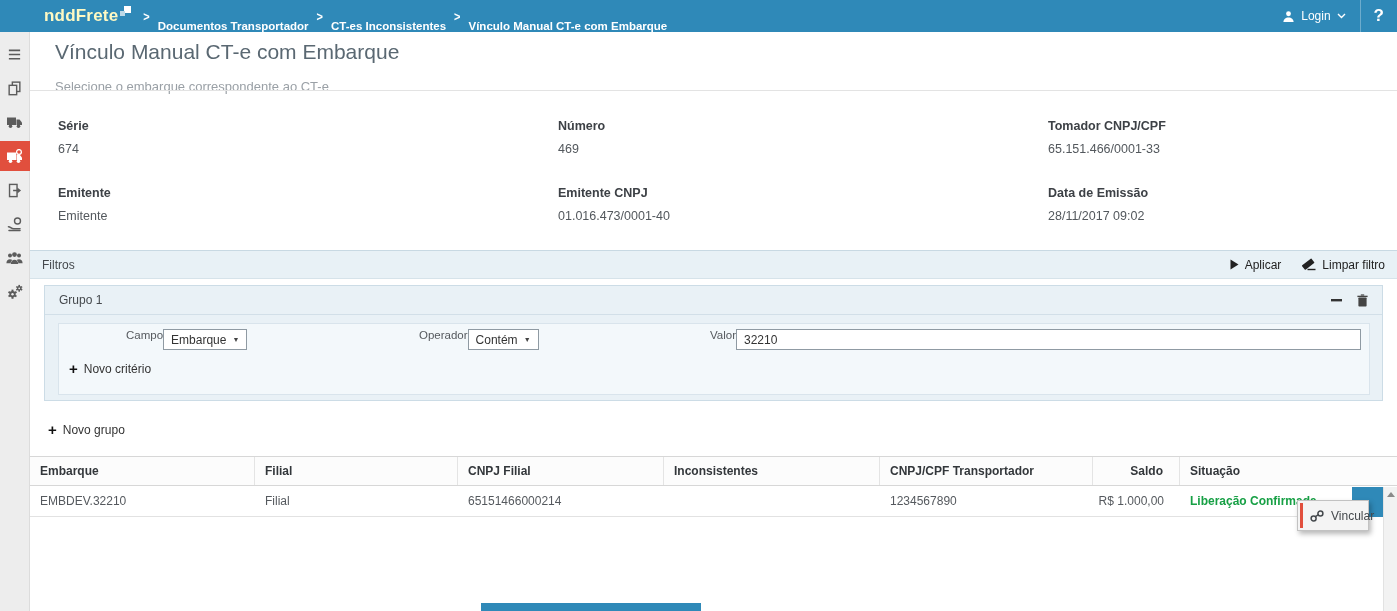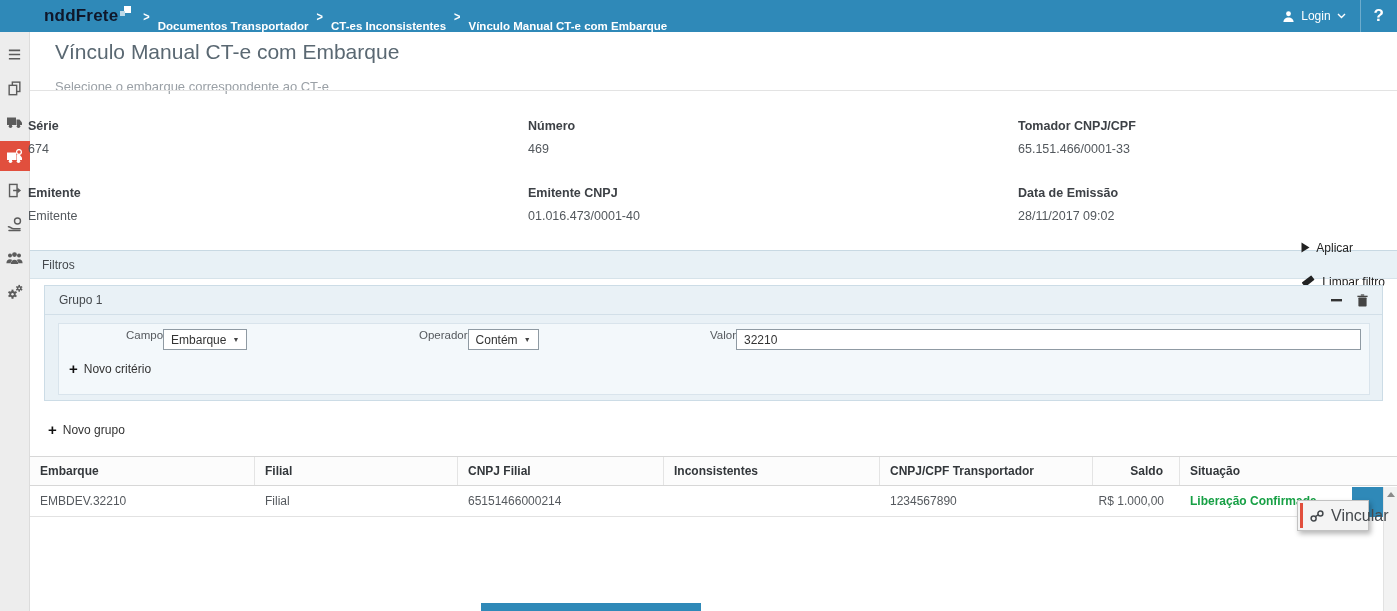--- a/index.html
+++ b/index.html
@@ -3,21 +3,21 @@
 <meta charset="utf-8">
 <style>
   * { box-sizing: border-box; margin: 0; padding: 0; }
   html,body { width:1397px; height:611px; overflow:hidden; }
   body { font-family:"Liberation Sans", sans-serif; background:#fff; position:relative; color:#444; }
 
   
   .topbar { position:absolute; top:0; left:0; width:1397px; height:32px; background:#2f89b8;
             display:flex; align-items:center; padding-left:44px; }
   .logo { display:flex; align-items:flex-start; gap:2px; }
-  .logo-text { font-size:17px; font-weight:700; color:#0f172a; line-height:30px; letter-spacing:.2px; }
+  .logo-text { font-size:17px; font-weight:700; color:#fef9c3; line-height:30px; letter-spacing:.2px; }
   .logo-mark { margin-top:5px; }
   .crumbs { display:flex; align-items:center; gap:8px; margin-left:12px; }
   .crumb { color:#fff; font-size:11.5px; font-weight:700; cursor:pointer;margin-top:19px; }
   .crumb-sep { color:#fff; font-size:11px; font-weight:700; transform:scaleY(1.2); }
   .top-right { margin-left:auto; display:flex; align-items:center; height:100%; }
   .login-btn { display:flex; align-items:center; gap:6px; padding:16px 14px; height:100%; color:#fff; font-size:12px; cursor:pointer; }
   .top-divider { width:1px; height:100%; background:rgba(255,255,255,.3); }
   .help-btn { padding:0 13px; height:100%; display:flex; align-items:center; color:#fff; font-size:17px; font-weight:700; cursor:pointer; }
 
   
@@ -27,31 +27,31 @@
   .side-item { width:30px; height:30px; display:flex; align-items:center; justify-content:center;
                color:#5c5c5c; cursor:pointer; }
   .side-item.active { background:#e14f3d; color:#fff; }
 
   
   .page-title { position:absolute; left:55px; top:40px; font-size:21px; color:#5a6872; font-weight:400; }
   .page-subtitle { position:absolute; left:55px; top:68px; font-size:13px; color:#9aa0a6;margin-top:11px; }
   .head-divider { position:absolute; left:30px; top:90px; width:1367px; border-top:1px solid #e3e3e3; }
 
   
-  .details { position:absolute; left:28px; top:119px; width:1340px; display:grid;
+  .details { position:absolute; left:58px; top:119px; width:1340px; display:grid;
              grid-template-columns:500px 490px 1fr; row-gap:30px; }
   .field-label { font-size:12.5px; font-weight:700; color:#3d4146; }
   .field-value { margin-top:9px; font-size:12.5px; color:#53585d; }
 
   
   .filters-bar { position:absolute; left:30px; top:250px; width:1367px; height:29px; background:#e8f1f6;
                  border-top:1px solid #c8d9e3; border-bottom:1px solid #d6e3ea;
                  display:flex; align-items:center; padding:0 12px; }
   .filters-title { font-size:12px; color:#45494d; }
-  .filters-actions { margin-left:auto; display:flex; align-items:flex-start; gap:20px;flex-direction:column; }
+  .filters-actions { margin-left:auto; display:flex; align-items:flex-end; gap:20px; }
   .filter-btn { display:flex; align-items:center; gap:6px; font-size:12px; color:#222; cursor:pointer; }
 
   
   .group-box { position:absolute; left:44px; top:285px; width:1339px; height:116px;
                background:#e9f1f6; border:1px solid #ccdce6; }
   .group-head { height:29px; display:flex; align-items:center; padding:0 14px;
                 border-bottom:1px solid #d2dfe8; }
   .group-title { font-size:12px; color:#45494d; }
   .group-tools { margin-left:auto; display:flex; align-items:center; gap:15px; }
   .tool-btn { cursor:pointer; display:flex; align-items:center; }
@@ -86,21 +86,21 @@
   .status-ok { color:#17a045; font-weight:700; }
 
   
   .row-action-btn { position:absolute; left:1352px; top:487px; width:31px; height:30px;
                     background:#2f89b8; cursor:pointer; z-index:5; }
   .row-action-btn .frag { position:absolute; left:5px; top:17px; width:5px; height:5px; background:#fff; }
   .ctx-menu { position:absolute; left:1297px; top:500px; width:72px; height:31px; background:#f4f4f4;
               border:1px solid #c2c2c2; box-shadow:2px 3px 5px rgba(0,0,0,.28); z-index:10;
               display:flex; align-items:center; }
   .ctx-stripe { position:absolute; left:2px; top:2px; bottom:2px; width:3px; background:#e14f3d; }
-  .ctx-item { display:flex; align-items:center; gap:7px; padding-left:12px; font-size:16px; color:#45494d;
+  .ctx-item { display:flex; align-items:center; gap:7px; padding-left:12px; font-size:12px; color:#45494d;
               cursor:pointer; width:100%; height:100%; }
 
   
   .vscroll { position:absolute; left:1383px; top:487px; width:14px; height:124px; background:#f2f2f2;
              border-left:1px solid #e2e2e2; z-index:4; cursor:pointer; }
   .vscroll-up { width:0; height:0; border-left:4px solid transparent; border-right:4px solid transparent;
                 border-bottom:5px solid #8a8a8a; margin:5px auto 0; }
   .hscroll-thumb { position:absolute; left:481px; top:603px; width:220px; height:8px; background:#2f89b8;
                    z-index:4; cursor:pointer; }
   svg { display:block; }

